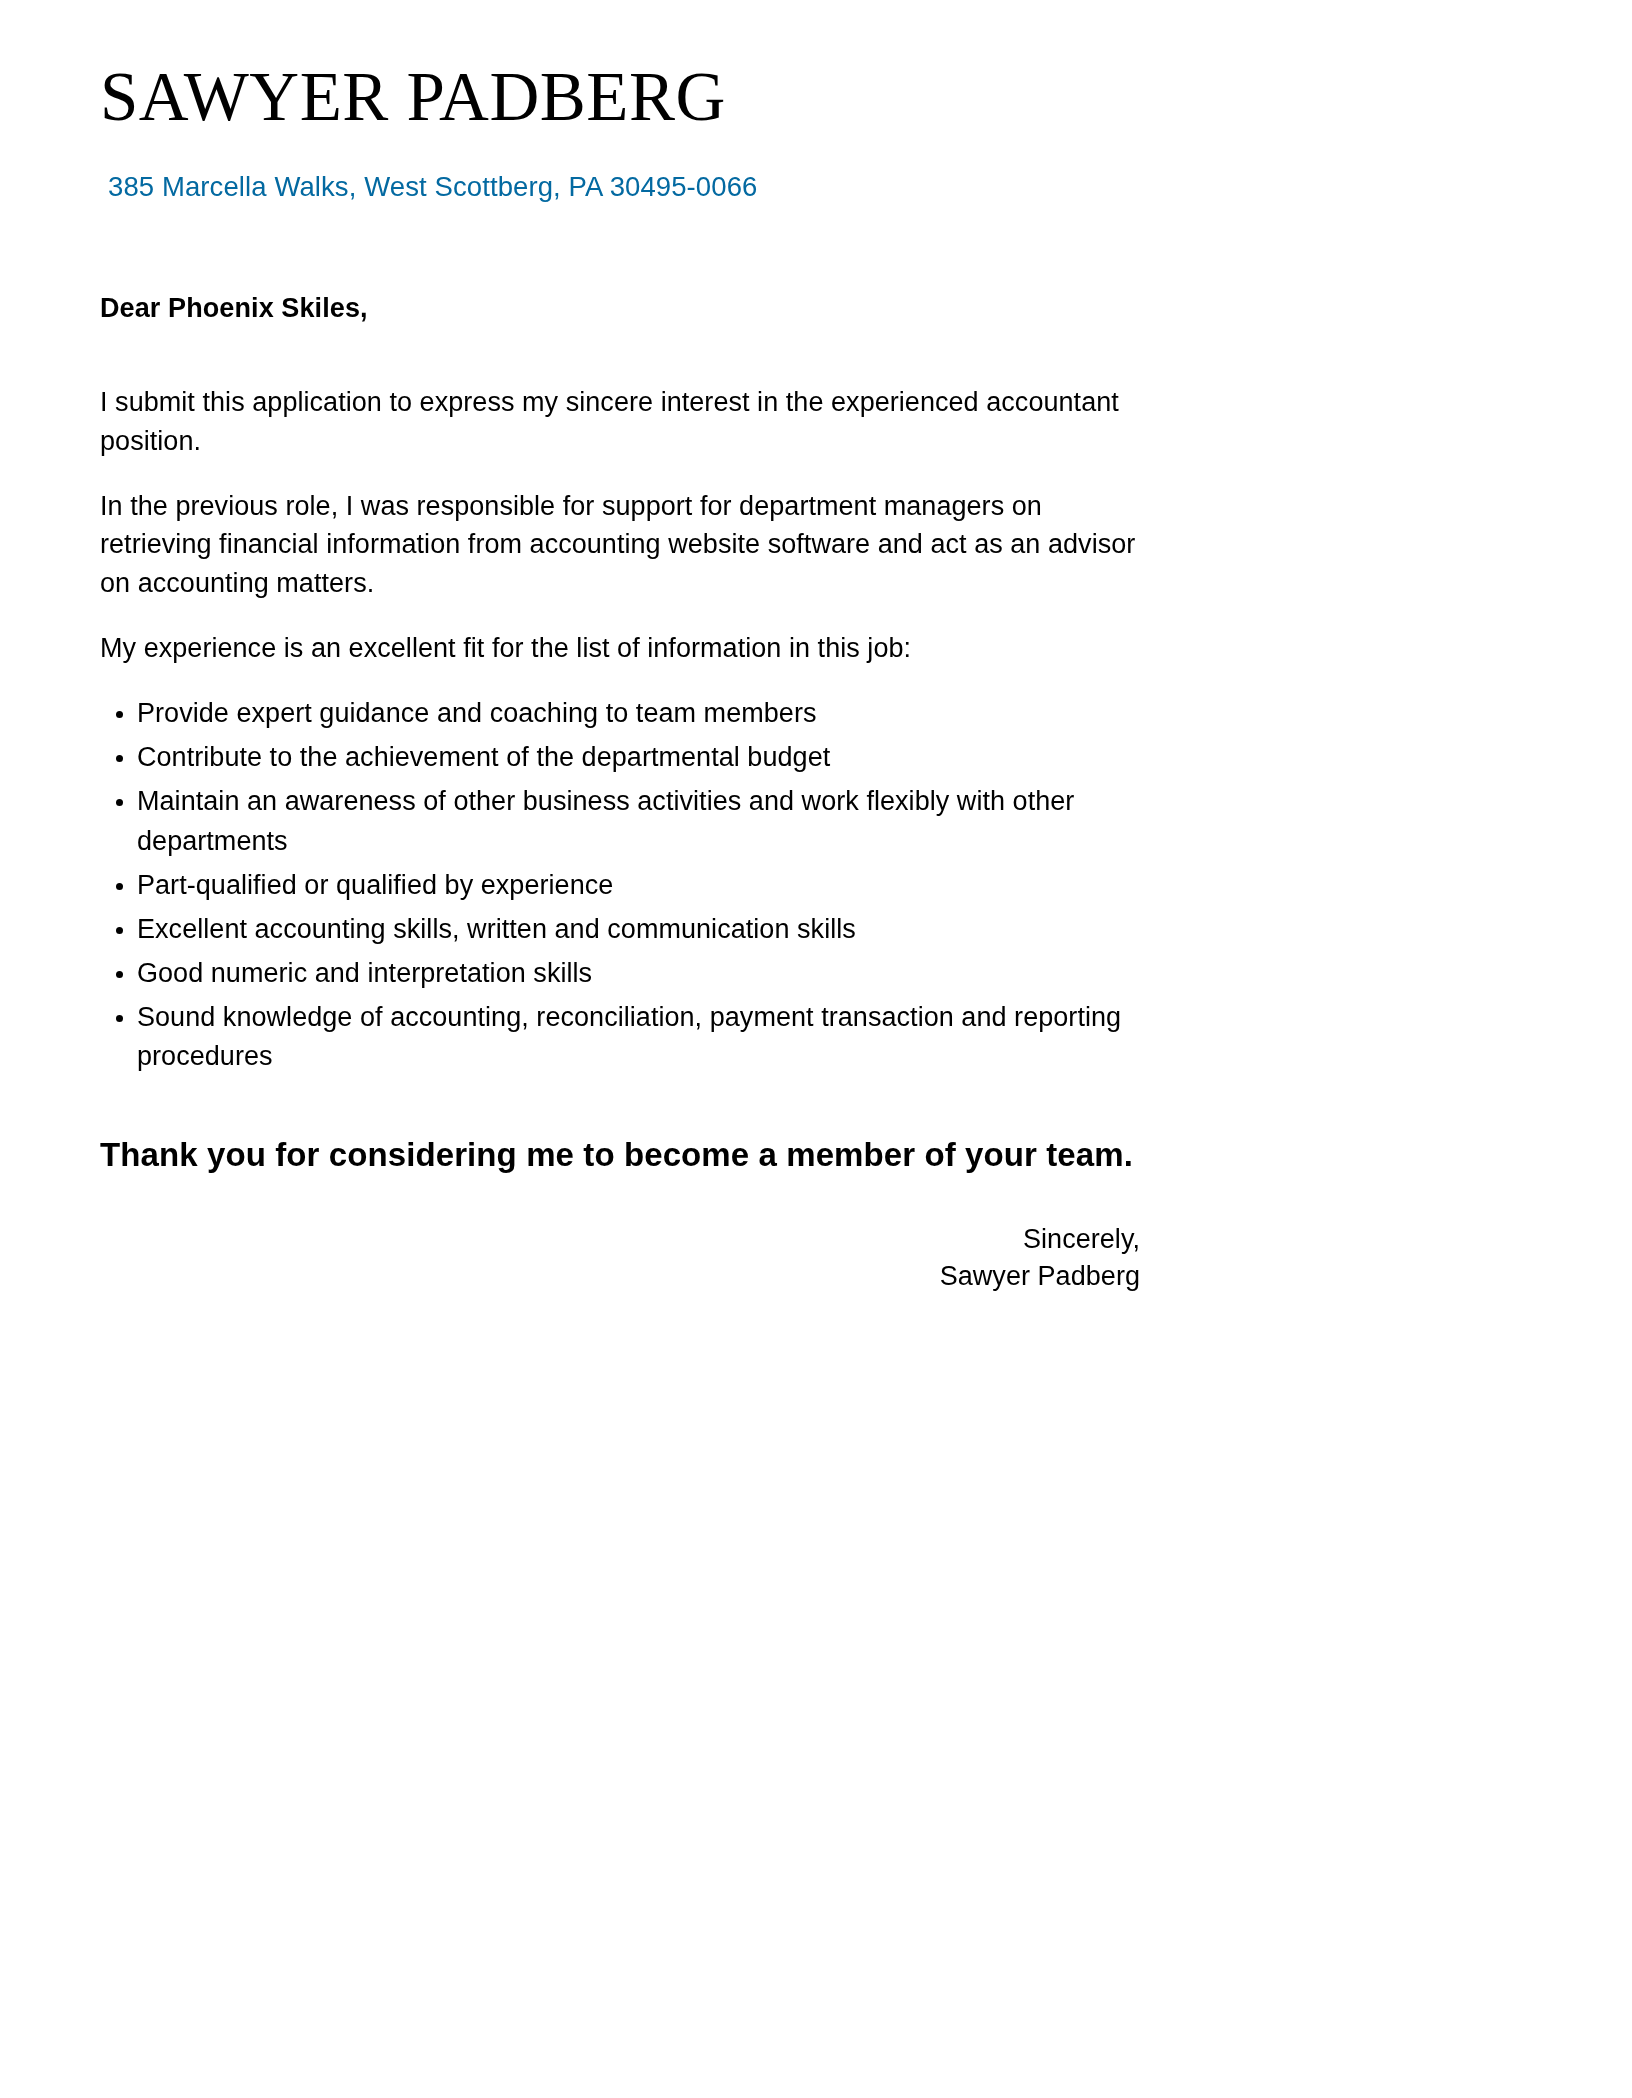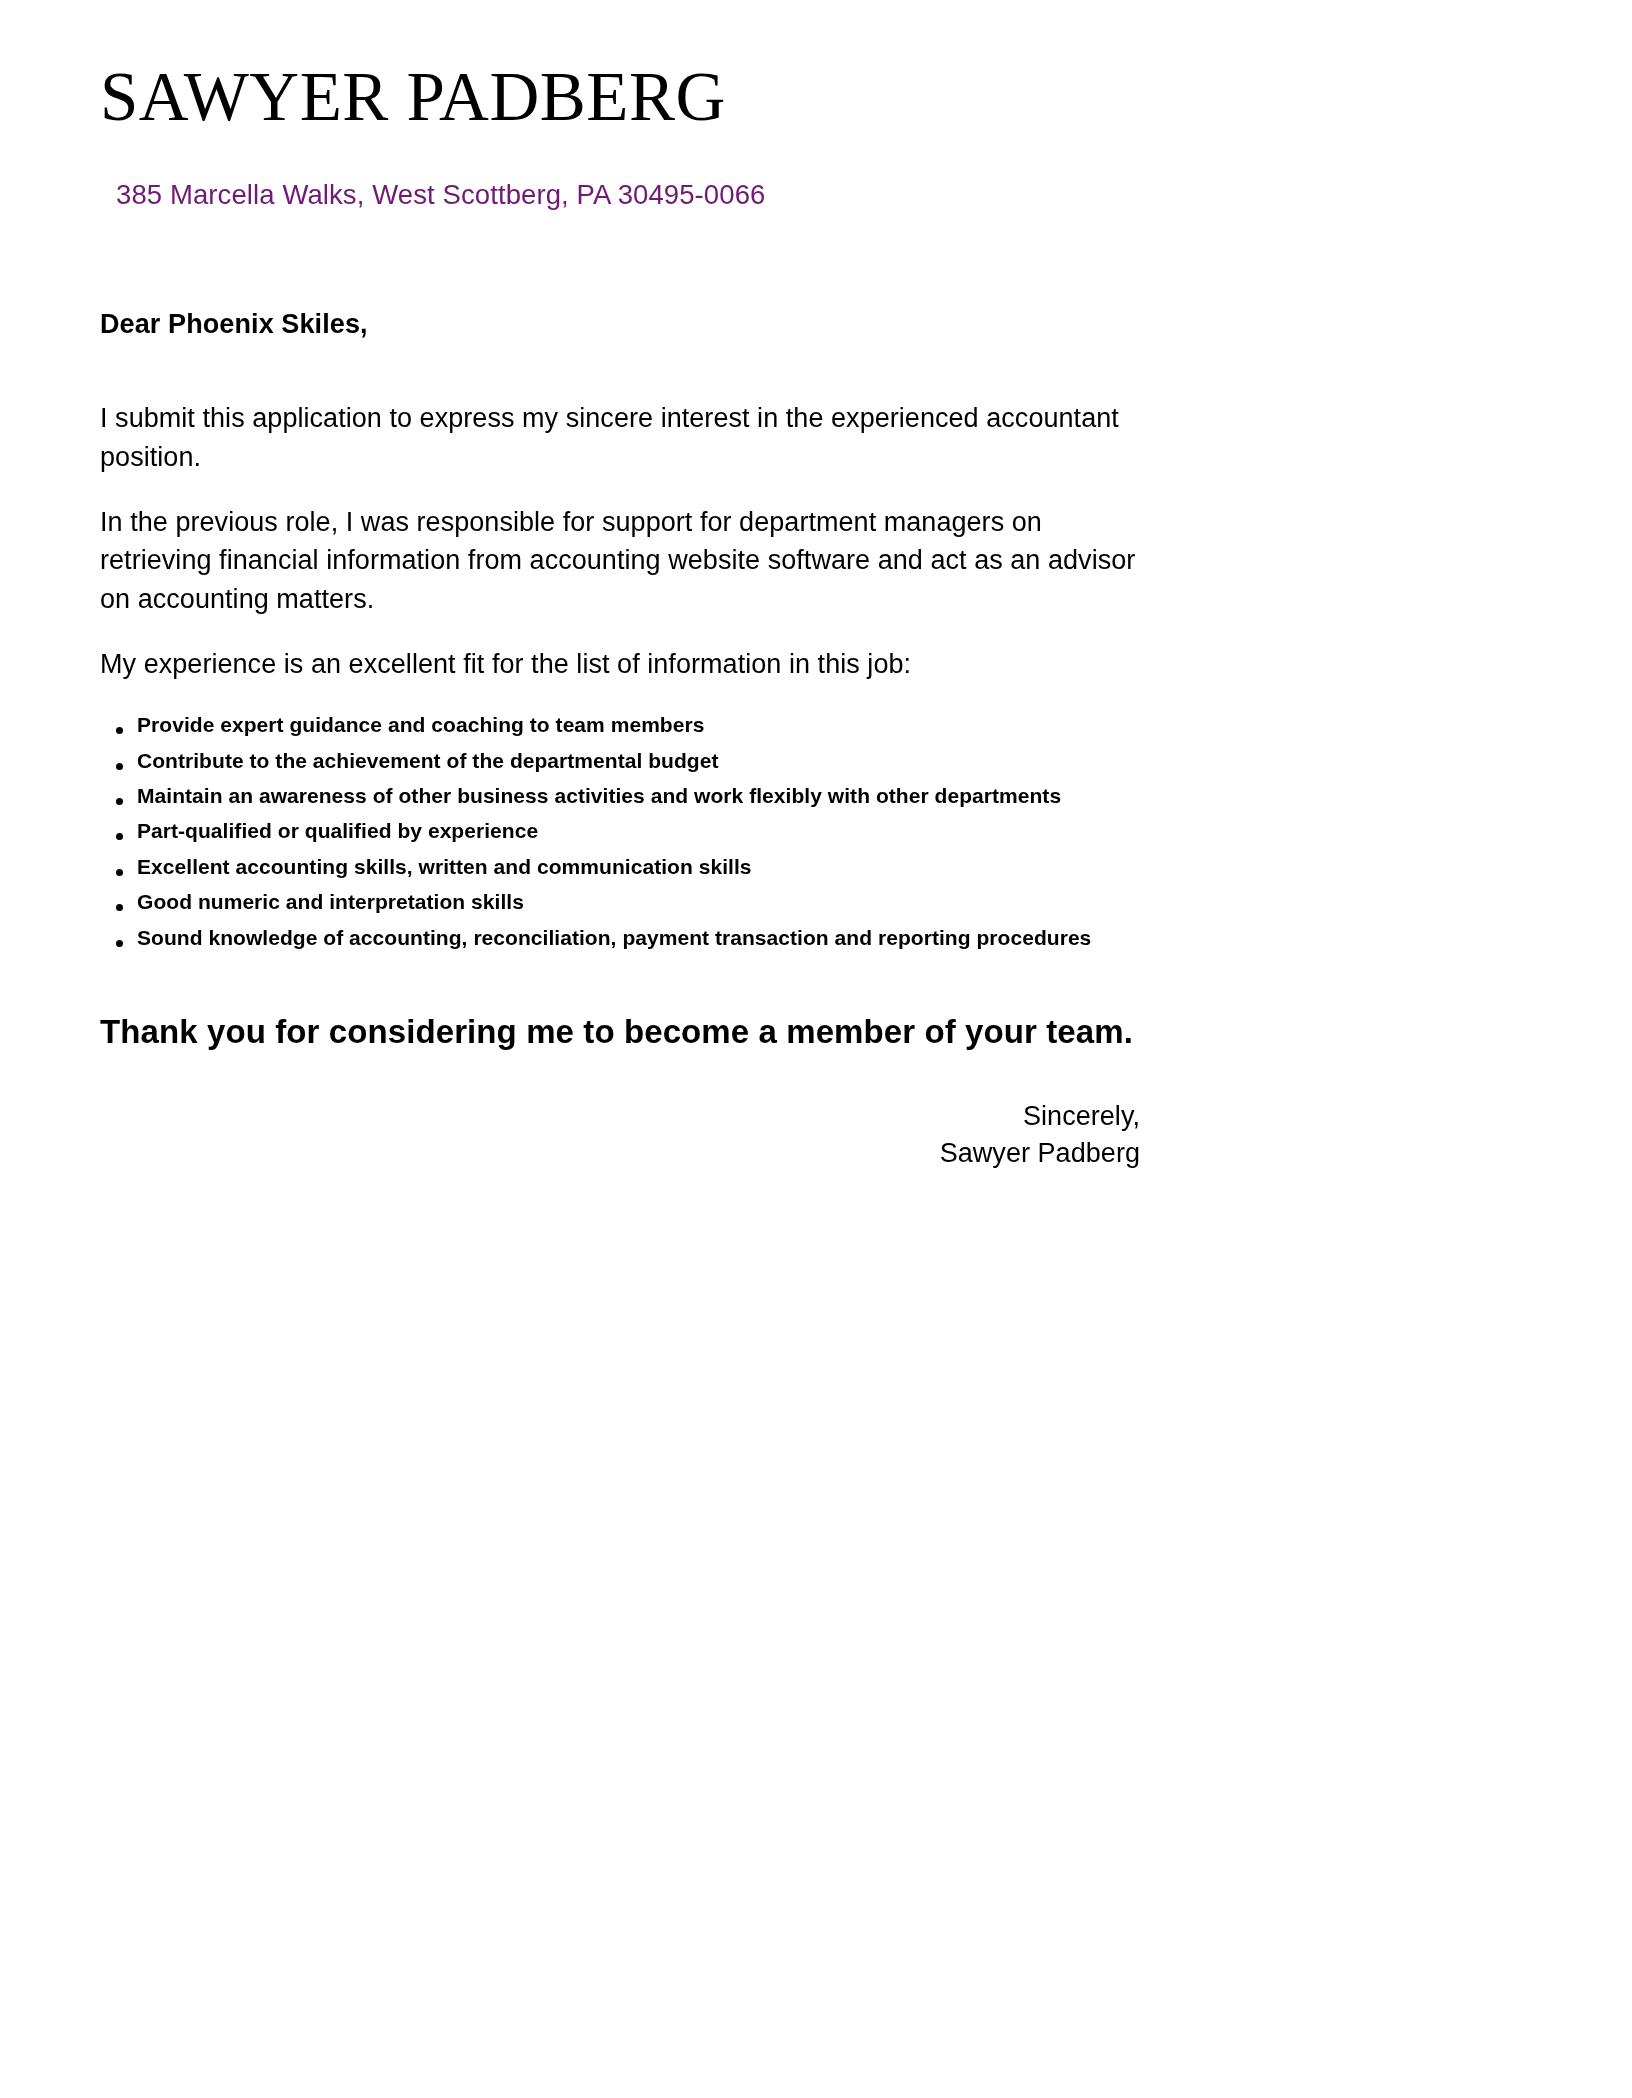--- a/index.html
+++ b/index.html
@@ -45,23 +45,23 @@
     line-height: 1.04;
     margin: 0;
     white-space: nowrap;
     color: #000000;
   }
 
   .applicant-address {
     font-size: 27.5px;
     font-weight: 400;
     line-height: 1.3;
-    margin: 16px;
+    margin: 8px;
     padding-top: 27px;
-    color: #701a75;
+    color: #0369a1;
     letter-spacing: 0.1px;
   }
 
   
   .letter-body {
     padding-top: 76px;
     font-size: 27px;
     line-height: 1.42;
     color: #000000;
   }
@@ -84,24 +84,23 @@
   .requirements-list {
     list-style: none;
     margin: 16px 0 0 0;
     padding: 0;
   }
 
   .requirements-list li {
     position: relative;
     padding-left: 37px;
     margin: 0 0 5px 0;
-    font-size: 21px;
+    font-size: 27px;
     line-height: 1.45;
     letter-spacing: 0.05px;
-    font-weight: bold;
   }
 
   .requirements-list li::before {
     content: "";
     position: absolute;
     left: 16px;
     top: 17px;
     width: 7px;
     height: 7px;
     border-radius: 50%;

